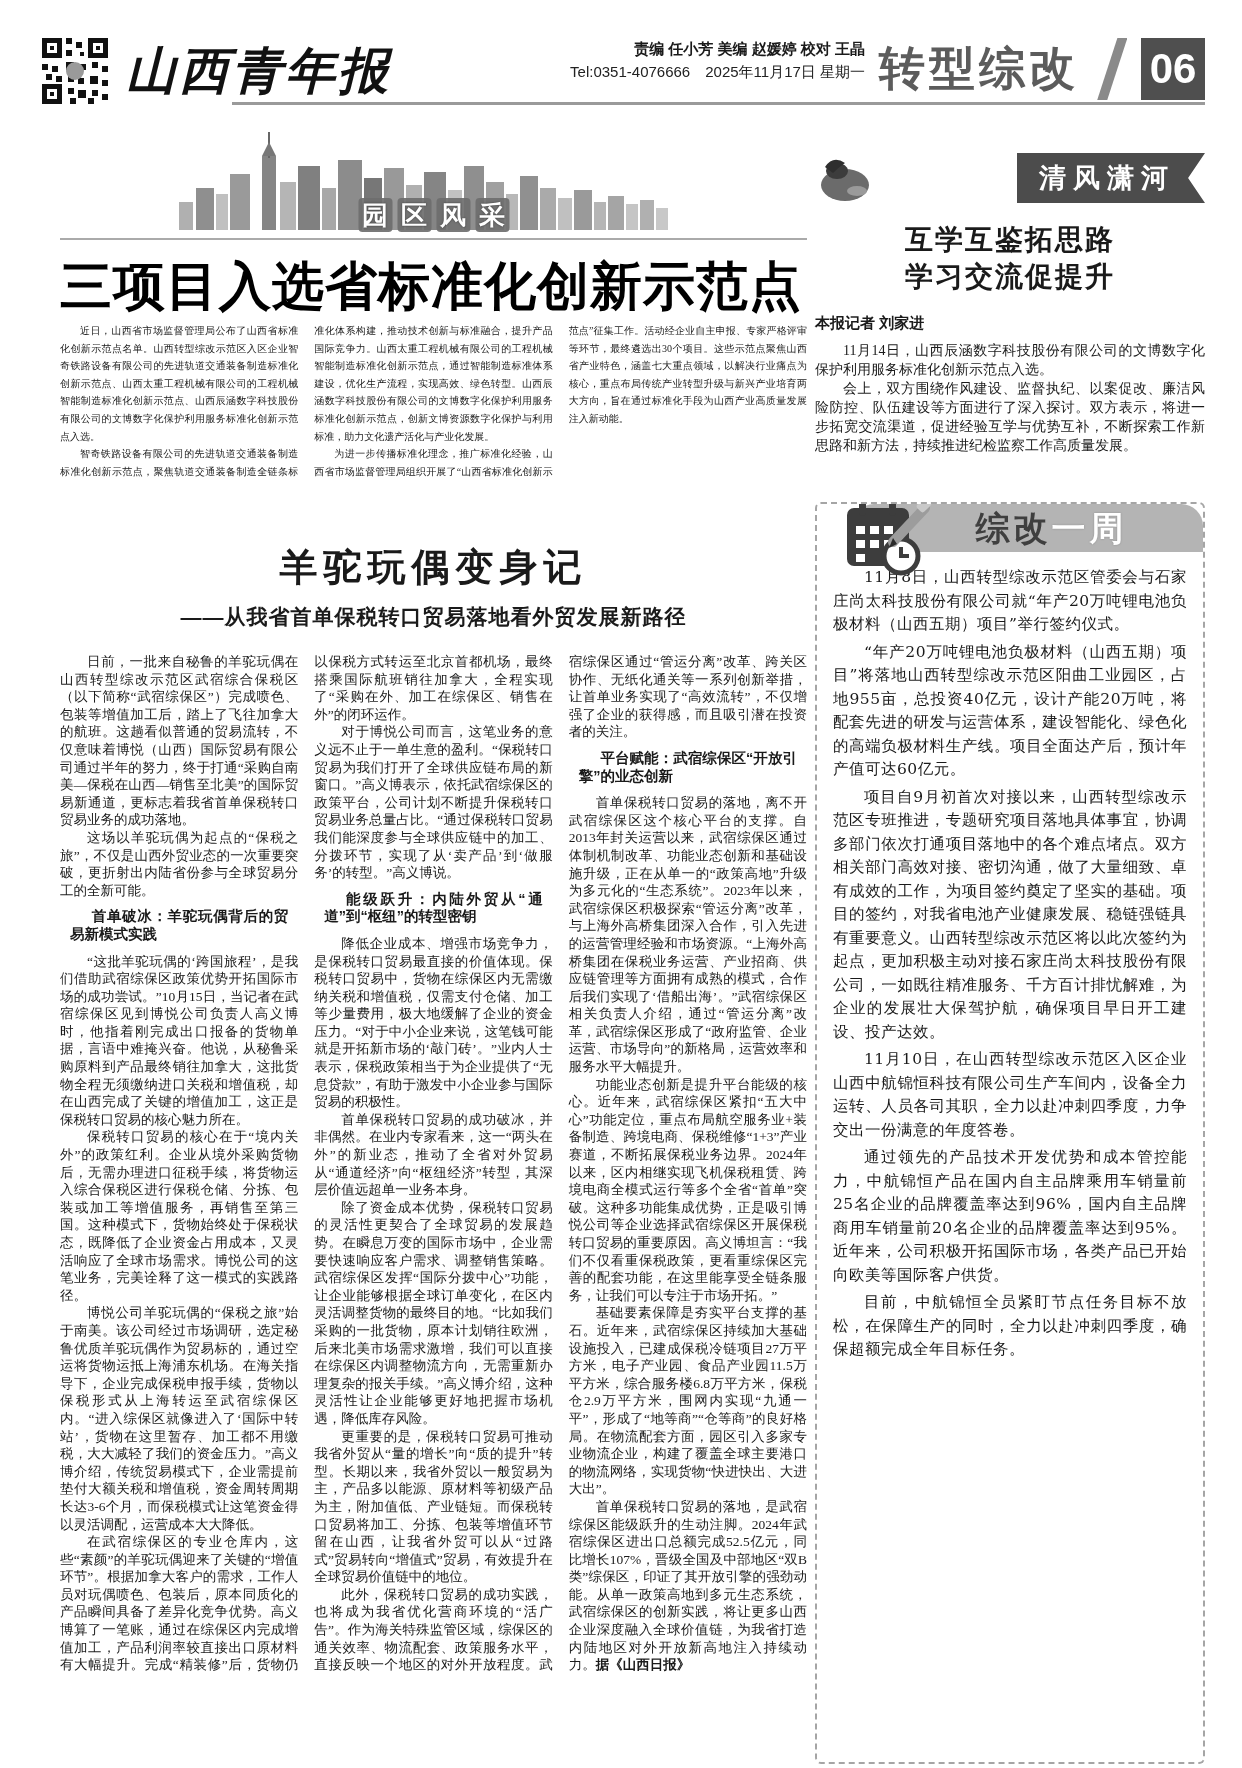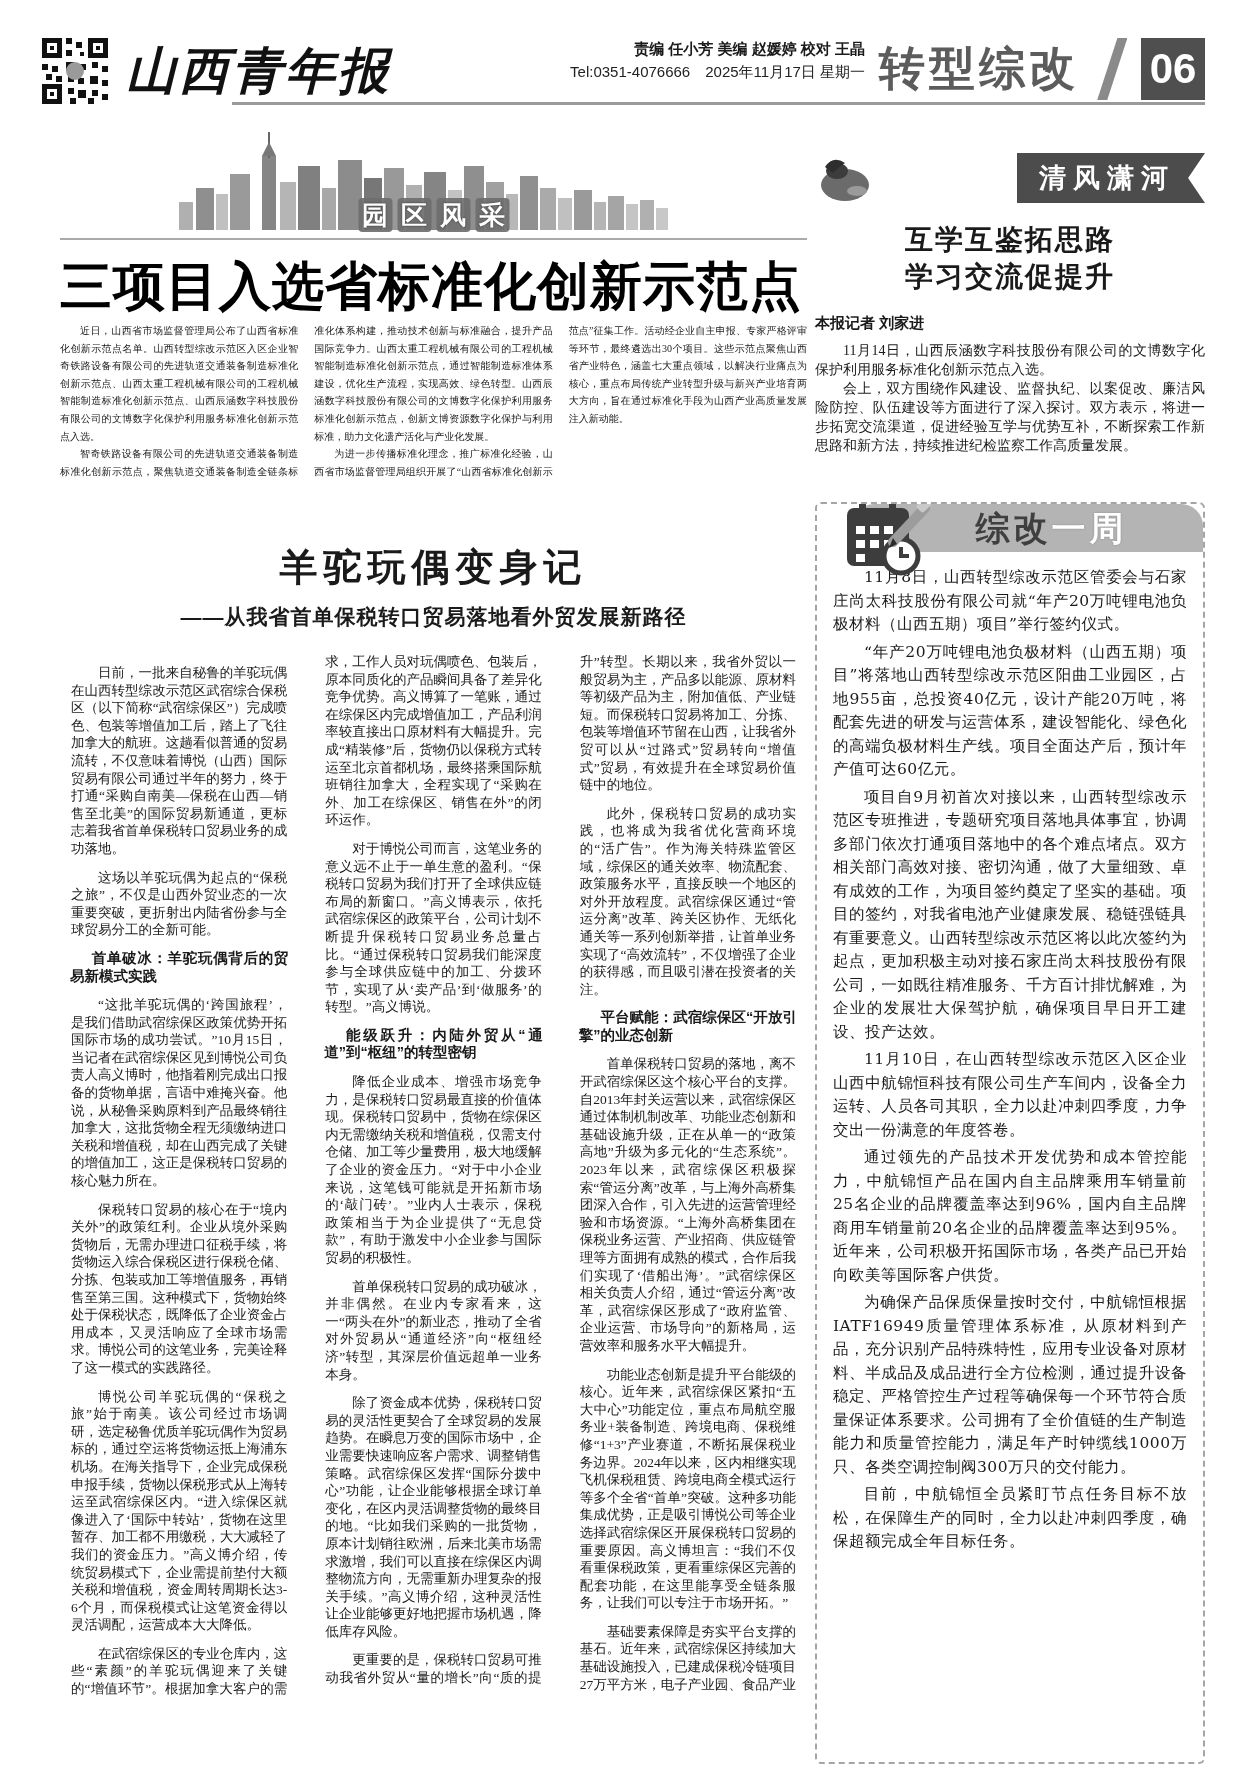--- a/index.html
+++ b/index.html
@@ -37,21 +37,21 @@
   .a1cols{column-count:3;column-gap:16px;height:192px;overflow:hidden;
           font-size:10px;line-height:17.6px;text-align:justify;}
   .a1cols p{margin:0;text-indent:2em;}
   .src{font-family:"Liberation Sans",sans-serif;font-weight:bold;}
   .a2title{margin-top:28px;text-align:center;font-family:"Liberation Sans",sans-serif;
            font-weight:bold;font-size:38px;letter-spacing:6px;}
   .a2subtitle{margin-top:10px;text-align:center;font-family:"Liberation Sans",sans-serif;
               font-weight:bold;font-size:21px;letter-spacing:1px;}
   .a2cols{margin-top:22px;column-count:3;column-gap:16px;height:1048px;overflow:hidden;
           font-size:13.5px;line-height:17.6px;text-align:justify;}
-  .a2cols p{margin:11px;text-indent:2em;}
+  .a2cols p{margin:0;text-indent:2em;}
   .a2cols p.sub{font-family:"Liberation Sans",sans-serif;font-weight:bold;font-size:14.5px;
                 margin:9px 10px;text-indent:1.5em;}
   
   .sidebar{position:absolute;left:815px;top:130px;width:390px;height:1638px;}
   .qf-badge-row{display:flex;justify-content:space-between;align-items:center;margin-top:20px;height:56px;}
   .qf-ribbon{background:#4c4c4c;color:#fff;font-family:"Liberation Sans",sans-serif;
              font-weight:bold;font-size:27px;letter-spacing:7px;padding:7px 30px 7px 22px;
              clip-path:polygon(0 0,100% 0,91% 50%,100% 100%,0 100%);}
   .qf-headline{margin-top:16px;text-align:center;font-family:"Liberation Sans",sans-serif;
                font-weight:bold;font-size:28px;line-height:1.32;letter-spacing:2px;}
@@ -255,19 +255,18 @@
           <polygon points="50,56 58,52 54,46" fill="#2b2b2b"></polygon>
           <rect x="78" y="8" width="14" height="10" rx="3" transform="rotate(-45 85 13)" fill="#c9c9c9"></rect>
         </svg>
       </div>
       <div class="week-body">
         <p>11月8日，山西转型综改示范区管委会与石家庄尚太科技股份有限公司就“年产20万吨锂电池负极材料（山西五期）项目”举行签约仪式。</p>
         <p>“年产20万吨锂电池负极材料（山西五期）项目”将落地山西转型综改示范区阳曲工业园区，占地955亩，总投资40亿元，设计产能20万吨，将配套先进的研发与运营体系，建设智能化、绿色化的高端负极材料生产线。项目全面达产后，预计年产值可达60亿元。</p>
         <p>项目自9月初首次对接以来，山西转型综改示范区专班推进，专题研究项目落地具体事宜，协调多部门依次打通项目落地中的各个难点堵点。双方相关部门高效对接、密切沟通，做了大量细致、卓有成效的工作，为项目签约奠定了坚实的基础。项目的签约，对我省电池产业健康发展、稳链强链具有重要意义。山西转型综改示范区将以此次签约为起点，更加积极主动对接石家庄尚太科技股份有限公司，一如既往精准服务、千方百计排忧解难，为企业的发展壮大保驾护航，确保项目早日开工建设、投产达效。</p>
         <p>11月10日，在山西转型综改示范区入区企业山西中航锦恒科技有限公司生产车间内，设备全力运转、人员各司其职，全力以赴冲刺四季度，力争交出一份满意的年度答卷。</p>
         <p>通过领先的产品技术开发优势和成本管控能力，中航锦恒产品在国内自主品牌乘用车销量前25名企业的品牌覆盖率达到96%，国内自主品牌商用车销量前20名企业的品牌覆盖率达到95%。近年来，公司积极开拓国际市场，各类产品已开始向欧美等国际客户供货。</p>
-        <p>为确保产品保质保量按时交付，中航锦恒根据IATF16949质量管理体系标准，从原材料到产品，充分识别产品特殊特性，应用专业设备对原材料、半成品及成品进行全方位检测，通过提升设备稳定、严格管控生产过程等确保每一个环节符合质量保证体系要求。公司拥有了全价值链的生产制造能力和质量管控能力，满足年产时钟缆线1000万只、各类空调控制阀300万只的交付能力。</p>
         <p>目前，中航锦恒全员紧盯节点任务目标不放松，在保障生产的同时，全力以赴冲刺四季度，确保超额完成全年目标任务。</p>
       </div>
     </div>
   </div>
 
 </div>
 
 </body></html>

